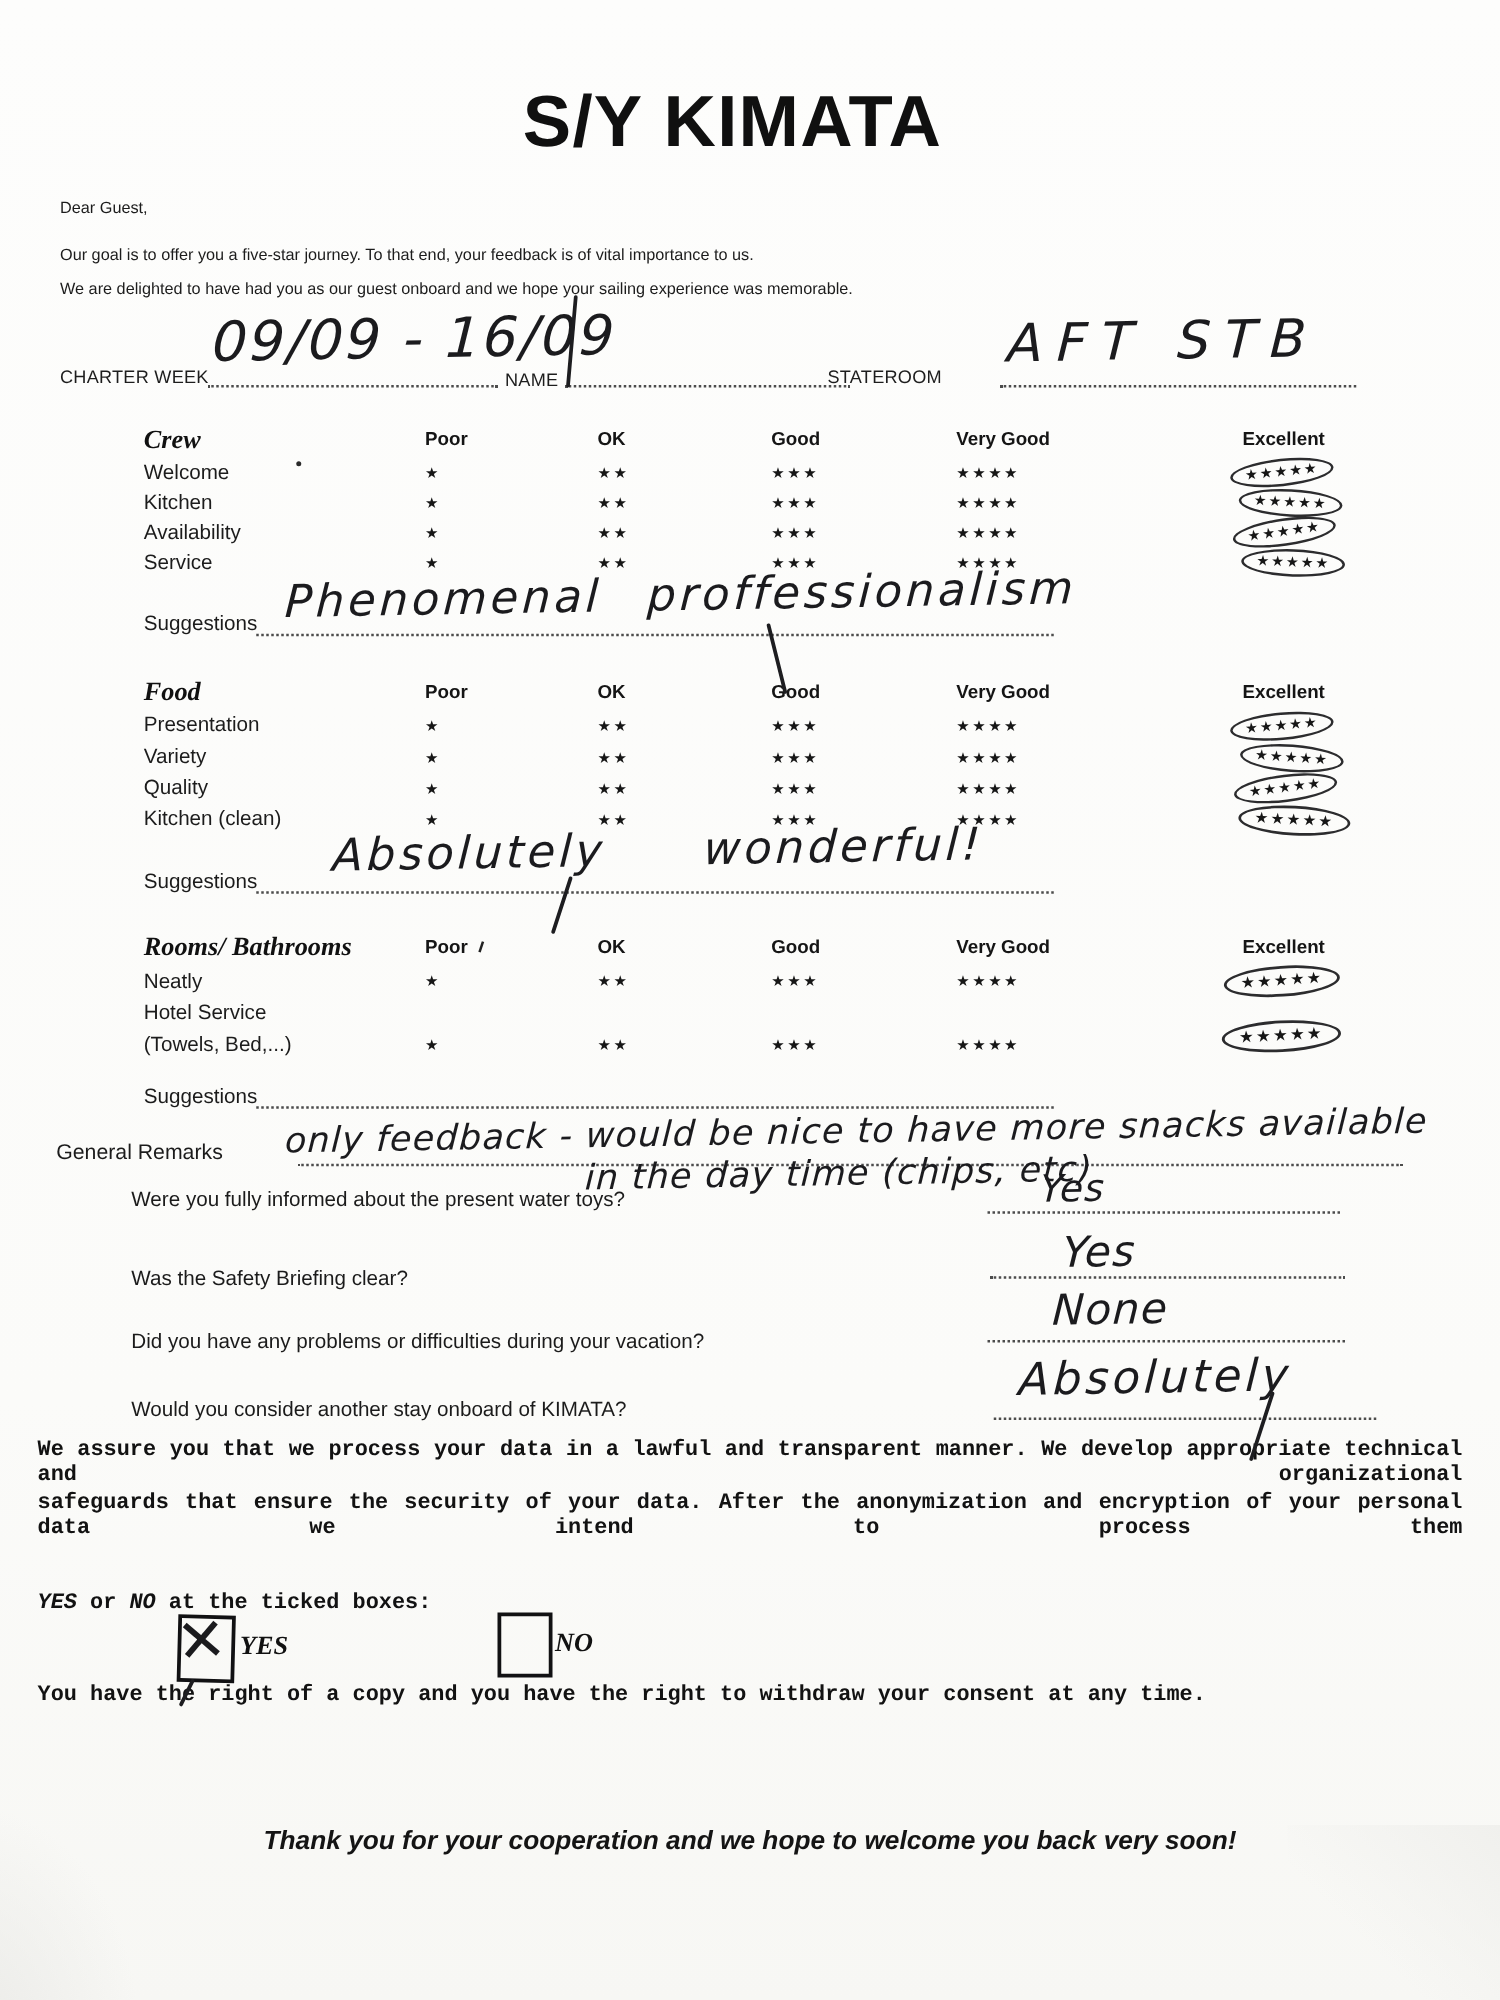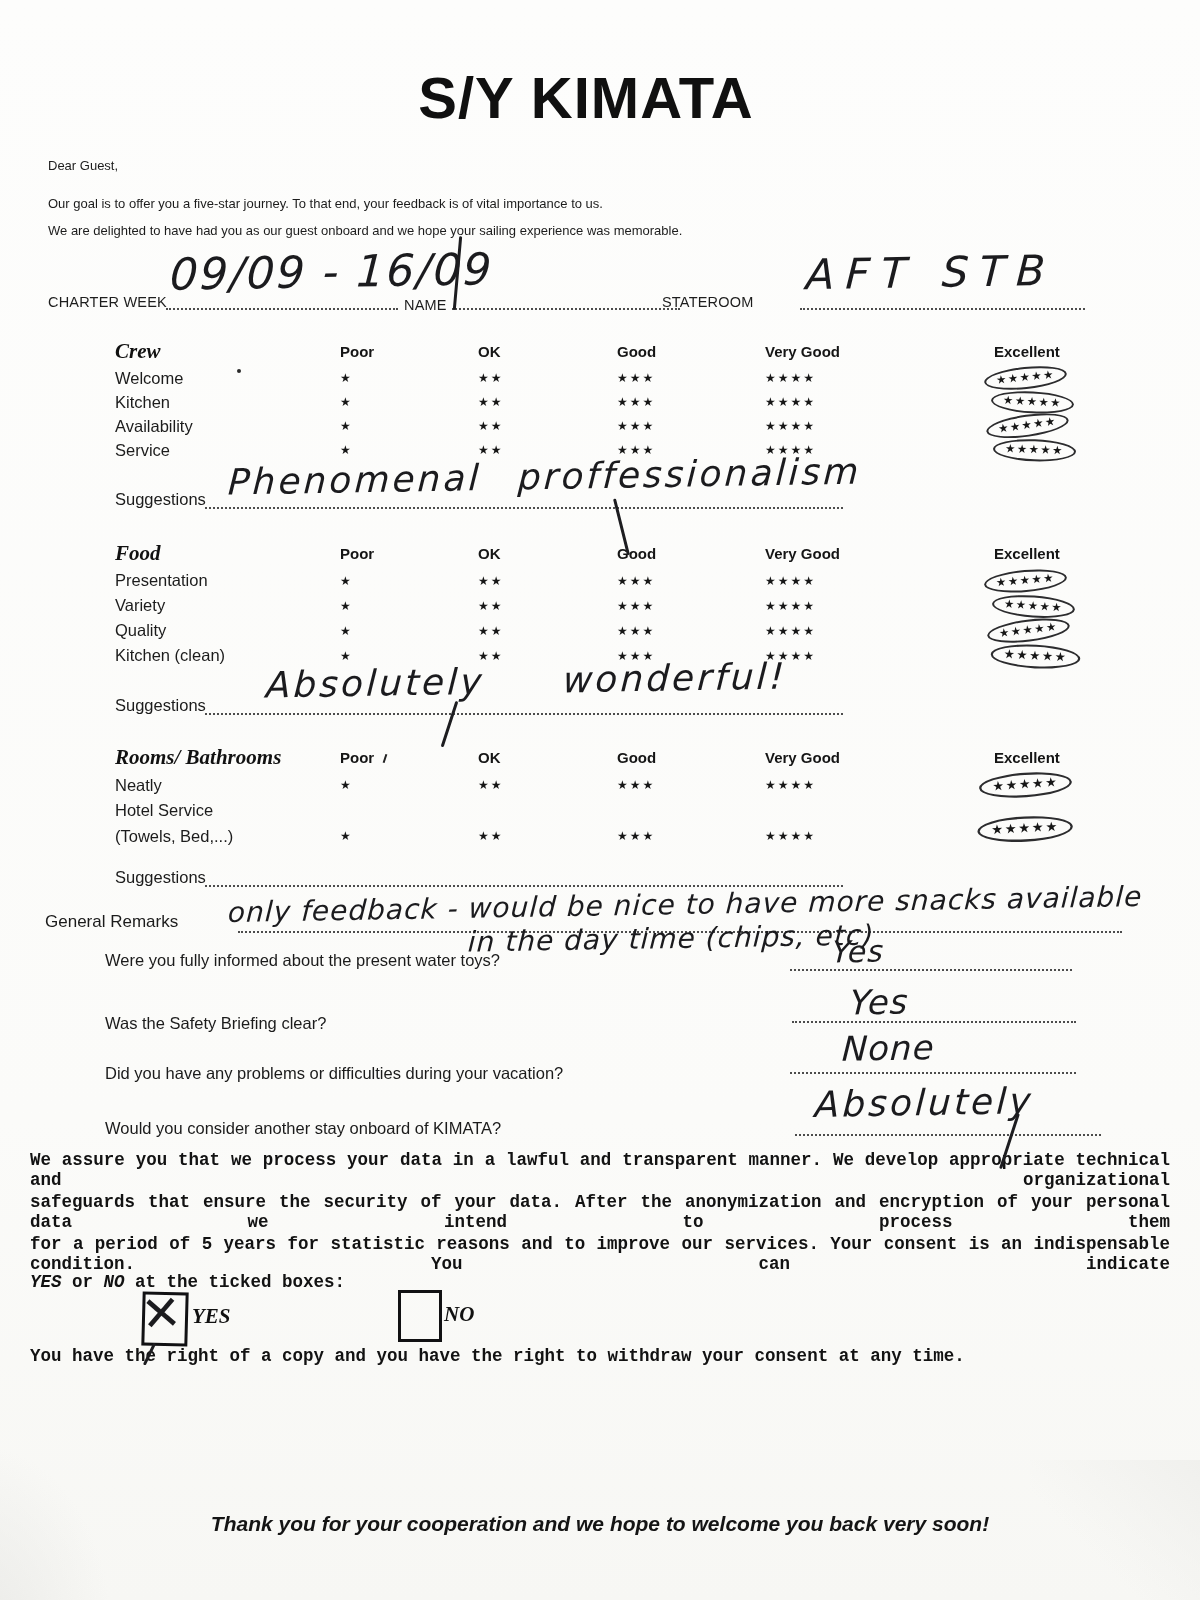--- a/index.html
+++ b/index.html
@@ -216,33 +216,32 @@
   <div class="abs dotline" style="left:790px;top:1072px;width:286px;"></div>
   <div class="abs hand" style="left:842px;top:1028px;font-size:34px;">None</div>
 
   <span class="abs q" style="left:105px;top:1119px;">Would you consider another stay onboard of KIMATA?</span>
   <div class="abs dotline" style="left:795px;top:1134px;width:306px;"></div>
   <div class="abs hand" style="left:815px;top:1082px;font-size:36px;letter-spacing:3px;">Absolutely</div>
   <div class="abs penstroke" style="left:1008px;top:1112px;height:58px;transform:rotate(18deg);"></div>
 
   <div class="abs serifline just" style="top:1150px;">We assure you that we process your data in a lawful and transparent manner. We develop appropriate technical and organizational</div>
   <div class="abs serifline just" style="top:1192px;">safeguards that ensure the security of your data. After the anonymization and encryption of your personal data we intend to process them</div>
-  <div class="abs serifline just" style="top:1234px;">for a period of 5 years for statistic reasons and to improve our services. Your consent is an indispensable condition. You can indicate</div>
   <div class="abs serifline" style="top:1272px;">
     <i>YES</i><span> or </span><i>NO</i><span> at the ticked boxes:</span>
   </div>
 
   <div class="abs cbox" style="left:142px;top:1292px;width:40px;height:48px;transform:rotate(1.5deg);">
     <span class="hand" style="position:absolute;left:-4px;top:-10px;font-size:48px;transform:rotate(-6deg);">✕</span>
   </div>
   <span class="abs cblab" style="left:192px;top:1304px;">YES</span>
   <div class="abs penstroke" style="left:148px;top:1342px;height:24px;transform:rotate(26deg);"></div>
 
   <div class="abs cbox" style="left:398px;top:1290px;width:38px;height:46px;"></div>
   <span class="abs cblab" style="left:444px;top:1302px;">NO</span>
 
   <div class="abs serifline" style="top:1346px;">You have the right of a copy and you have the right to withdraw your consent at any time.</div>
 
-  <div class="abs closing" style="top:1512px;">Thank you for your cooperation and we hope to welcome you back very soon!</div>
+  <div class="abs closing" style="top:1461px;">Thank you for your cooperation and we hope to welcome you back very soon!</div>
 
   <div class="abs shadow-bl"></div>
   <div class="abs shadow-br"></div>
 </div>
 
 </body></html>

